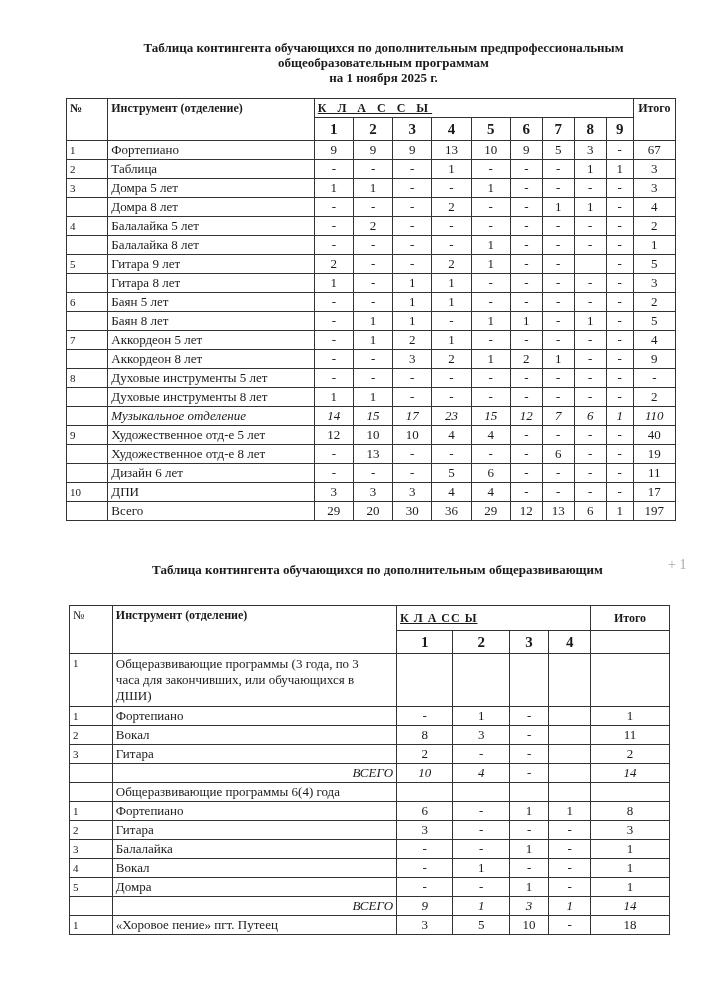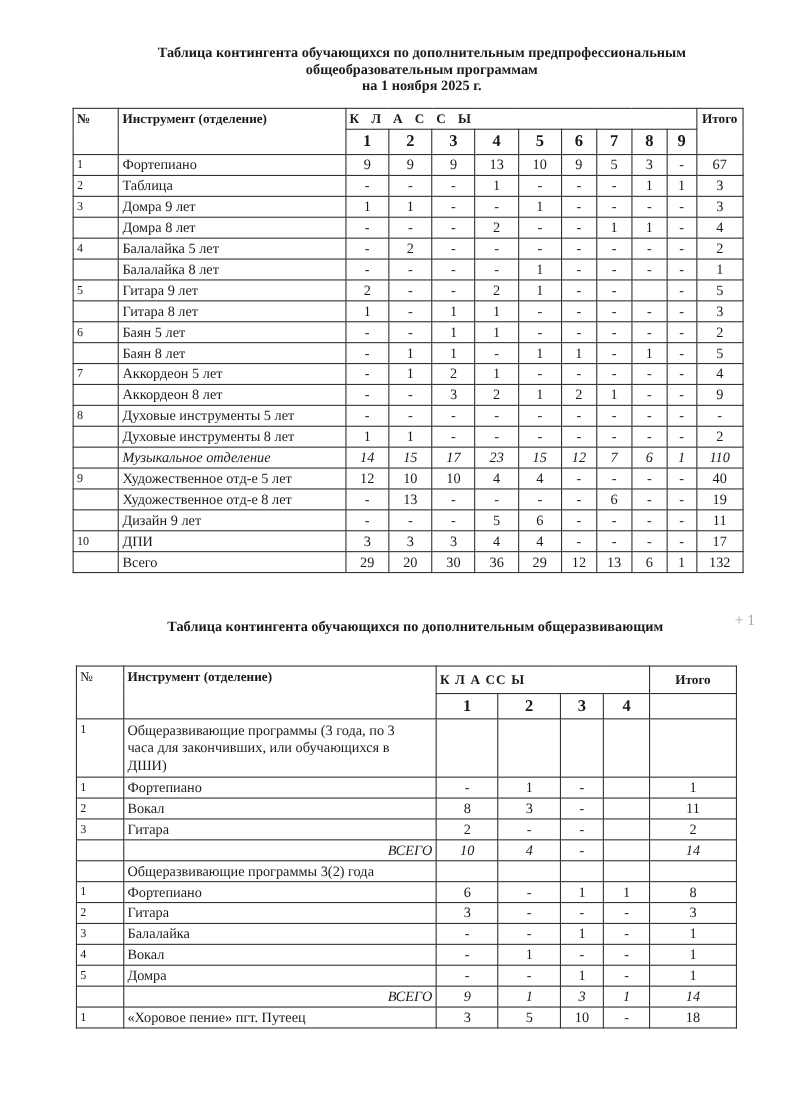--- a/index.html
+++ b/index.html
@@ -9,21 +9,21 @@
   .t2 { top:562px; }
   table { position:absolute; border-collapse:collapse; font-size:13px; }
   td, th { border:1px solid #333; padding:0 3px; height:18px; line-height:18px; }
   #tbl1 { left:66px; top:98px; width:610px; }
   #tbl2 { left:69px; top:605px; width:601px; }
   .c { text-align:center; }
   .b { font-weight:normal; }
   .i { font-style:italic; }
   .num { font-size:11px; vertical-align:top; }
   .hdr th { font-weight:bold; font-size:12px; text-align:left; vertical-align:top; }
-  .klassy { text-align:right; letter-spacing:4px; }
+  .klassy { text-align:right; letter-spacing:4px;text-decoration:underline; }
   .cls th { text-align:center; font-size:15px; height:22px; }
   .itogo { font-size:10px; text-align:center !important; }
   .r { text-align:right; }
   .big { font-size:15px;margin-top:40px; }
 </style>
 </head>
 <body>
 
 <div class="title t1">
   <div>Таблица контингента обучающихся по дополнительным предпрофессиональным</div>
@@ -89,21 +89,21 @@
         <td class="c">1</td>
         <td class="c">-</td>
         <td class="c">-</td>
         <td class="c">-</td>
         <td class="c">1</td>
         <td class="c">1</td>
         <td class="c b">3</td>
       </tr>
       <tr>
         <td class="num">3</td>
-        <td>Домра   9 лет</td>
+        <td>Домра   5 лет</td>
         <td class="c">1</td>
         <td class="c">1</td>
         <td class="c">-</td>
         <td class="c">-</td>
         <td class="c">1</td>
         <td class="c">-</td>
         <td class="c">-</td>
         <td class="c">-</td>
         <td class="c">-</td>
         <td class="c b">3</td>
@@ -299,21 +299,21 @@
         <td class="c">-</td>
         <td class="c">-</td>
         <td class="c">-</td>
         <td class="c">6</td>
         <td class="c">-</td>
         <td class="c">-</td>
         <td class="c b">19</td>
       </tr>
       <tr>
         <td class="num"></td>
-        <td>Дизайн  9 лет</td>
+        <td>Дизайн  6 лет</td>
         <td class="c">-</td>
         <td class="c">-</td>
         <td class="c">-</td>
         <td class="c">5</td>
         <td class="c">6</td>
         <td class="c">-</td>
         <td class="c">-</td>
         <td class="c">-</td>
         <td class="c">-</td>
         <td class="c b">11</td>
@@ -337,21 +337,21 @@
         <td>Всего</td>
         <td class="c b">29</td>
         <td class="c b">20</td>
         <td class="c b">30</td>
         <td class="c b">36</td>
         <td class="c b">29</td>
         <td class="c b">12</td>
         <td class="c b">13</td>
         <td class="c b">6</td>
         <td class="c b">1</td>
-        <td class="c b">132</td>
+        <td class="c b">197</td>
       </tr>
     </tbody>
 </table>
 
 <div class="title t2">
   <div>Таблица контингента обучающихся  по дополнительным общеразвивающим</div>
 </div>
 <div style="position:absolute;left:668px;top:557px;color:#aaa;font-size:14px;">+ 1</div>
 
 <table id="tbl2">
@@ -420,21 +420,21 @@
         <td class="num"></td>
         <td class="r b i">ВСЕГО</td>
         <td class="c b i">10</td>
         <td class="c b i">4</td>
         <td class="c b i">-</td>
         <td class="c b i"></td>
         <td class="c b i">14</td>
       </tr>
       <tr>
         <td></td>
-        <td class="b">Общеразвивающие программы 3(2) года</td>
+        <td class="b">Общеразвивающие программы 6(4) года</td>
         <td></td>
         <td></td>
         <td></td>
         <td></td>
         <td></td>
       </tr>
       <tr>
         <td class="num">1</td>
         <td>Фортепиано</td>
         <td class="c">6</td>

